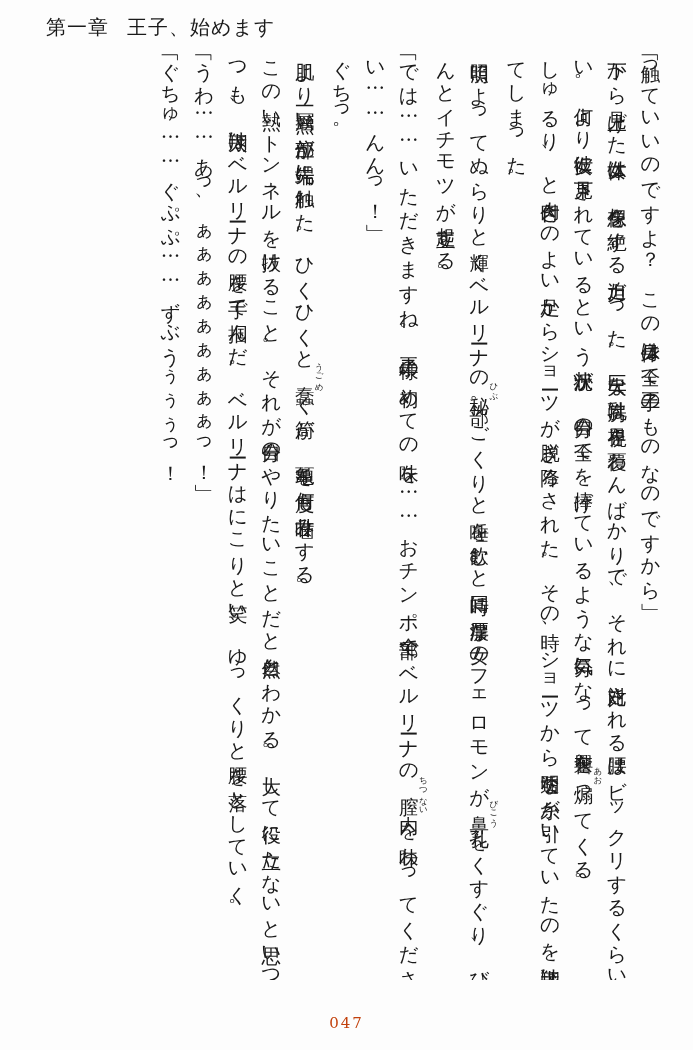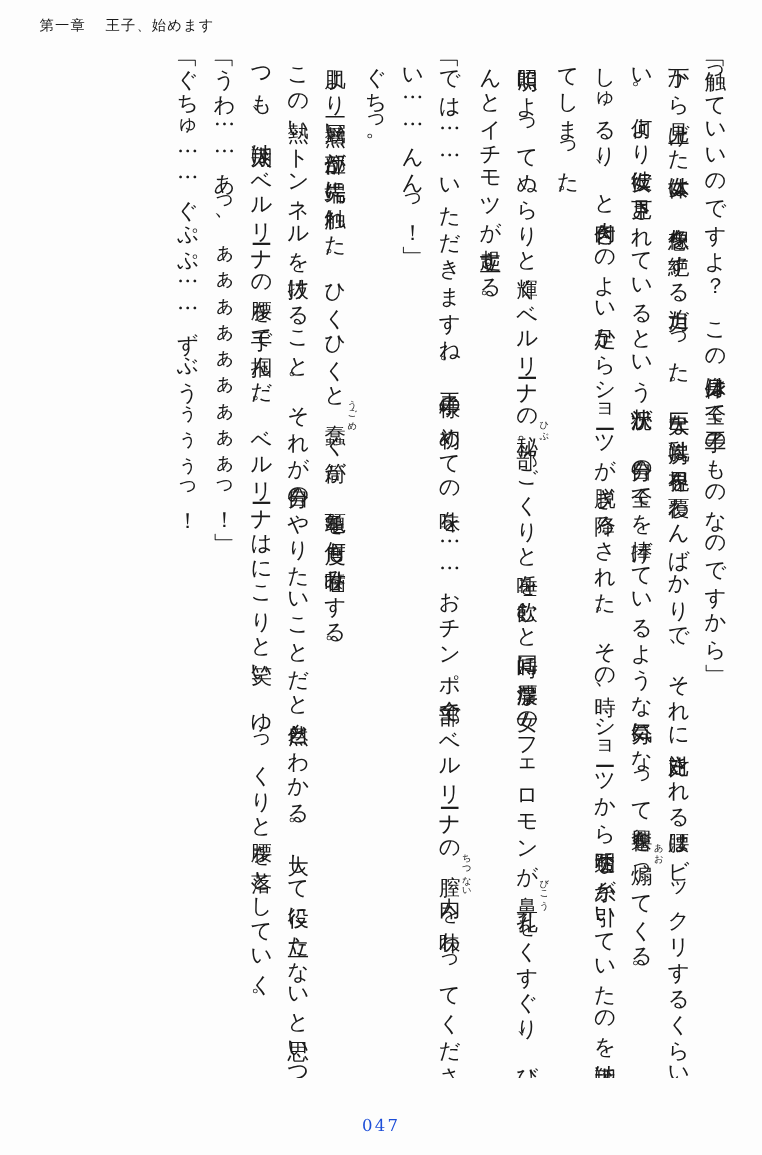--- a/index.html
+++ b/index.html
@@ -19,22 +19,22 @@
   .page {
     position: absolute;
     inset: 0;
     background: #fdfdfd;
   }
 
   
   .chapter-header {
     position: absolute;
     top: 14px;
-    left: 36px;
-    font-size: 13px;
+    left: 46px;
+    font-size: 20px;
     letter-spacing: 1px;
     white-space: nowrap;
     font-weight: 500;
   }
   .chapter-header .ch-num {
     margin-right: 18px;
   }
 
   
   .body-text {
@@ -70,21 +70,21 @@
 
   
   .page-number {
     position: absolute;
     bottom: 18px;
     left: 0;
     right: 0;
     text-align: center;
     font-size: 15px;
     letter-spacing: 2px;
-    color: #1d4ed8;
+    color: #c2410c;
   }
 </style>
 </head>
 <body>
 
 <div class="page">
 
   <div class="chapter-header">
     <span class="ch-num">第一章</span><span class="ch-title">王子、始めます</span>
   </div>

